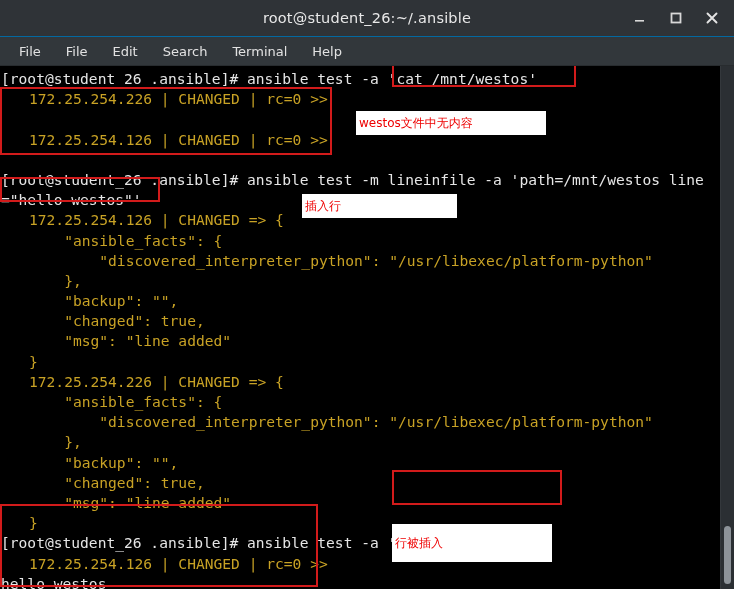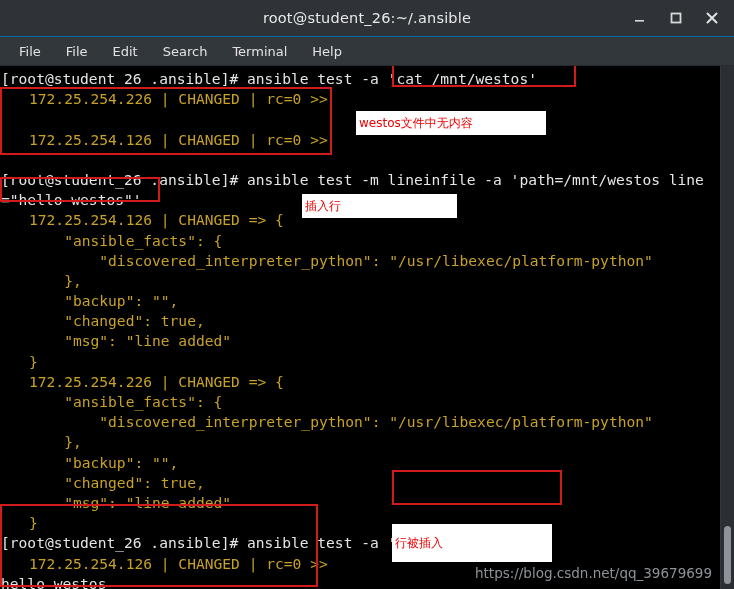--- a/index.html
+++ b/index.html
@@ -198,20 +198,19 @@
     <div class="anno-label" style="left:356px; top:45px; width:190px; height:24px;">
       <span>westos文件中无内容</span>
     </div>
     <div class="anno-label" style="left:302px; top:128px; width:155px; height:24px;">
       <span>插入行</span>
     </div>
     <div class="anno-label" style="left:364px; top:458px; width:160px; height:38px;margin-left:28px;">
       <span>行被插入</span>
     </div>
 
-    <div class="watermark">https://blog.csdn.net/qq_39679699</div>
 
     <div class="scrollbar">
       <div class="scroll-thumb" style="top:460px; height:58px;"></div>
     </div>
   </div>
 
 </div>
 
 </body></html>

